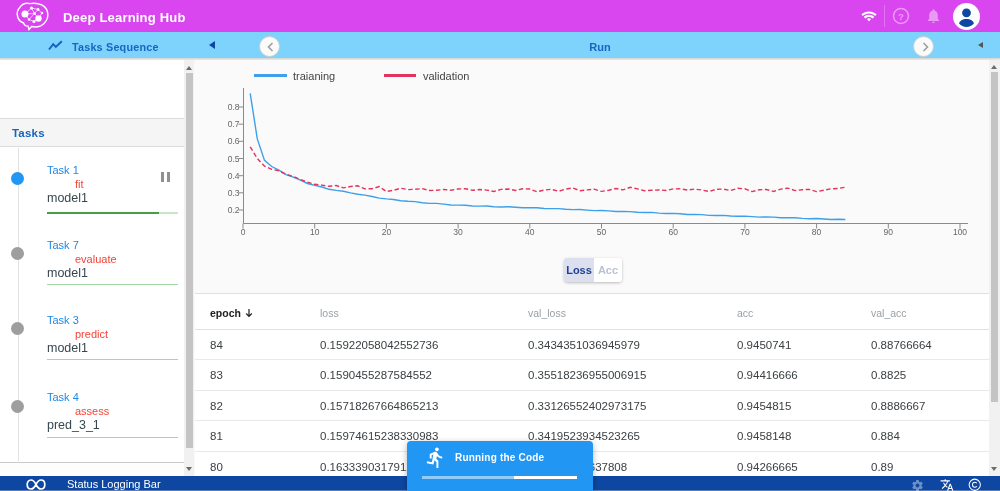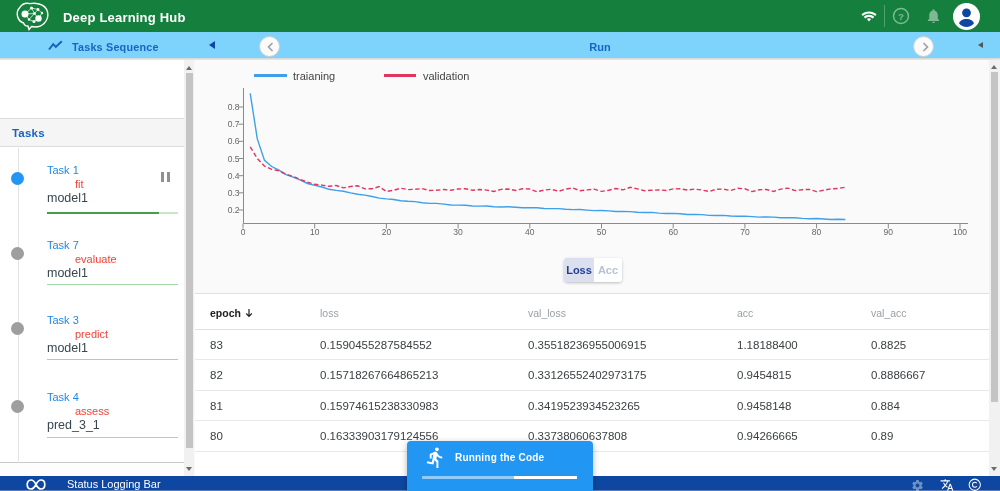--- a/index.html
+++ b/index.html
@@ -1,21 +1,21 @@
 <!DOCTYPE html>
 <html><head>
 <meta charset="utf-8">
 <style>
 * { margin:0; padding:0; box-sizing:border-box; }
 html,body { width:1000px; height:491px; overflow:hidden; font-family:"Liberation Sans", sans-serif; background:#fafafa; }
 #page { position:relative; width:1000px; height:491px; overflow:hidden; }
 .abs { position:absolute; }
 
 
-#topbar { position:absolute; left:0; top:0; width:1000px; height:32px; background:#15803d; }
+#topbar { position:absolute; left:0; top:0; width:1000px; height:32px; background:#d946ef; }
 #topbar .title { position:absolute; left:63px; top:9.5px; color:#fff; font-size:13px; font-weight:bold; letter-spacing:0.2px; }
 .tb-divider { position:absolute; left:884px; top:5px; width:1px; height:22px; background:rgba(255,255,255,0.25); }
 
 
 #toolbar { position:absolute; left:0; top:32px; width:1000px; height:27px; background:#7dd3fc; border-bottom:1px solid #d8d8d8; box-shadow:0 1px 2px rgba(0,0,0,0.12); }
 #toolbar .ts { position:absolute; left:72px; top:8.5px; font-size:10.8px; color:#1865c2; font-weight:bold; letter-spacing:0.2px;}
 #toolbar .run { position:absolute; left:560px; width:80px; text-align:center; top:8.5px; font-size:11px; color:#1865c2; font-weight:bold;}
 .tri-left { width:0; height:0; border-top:4.5px solid transparent; border-bottom:4.5px solid transparent; border-right:6px solid #0d47a1; }
 .circle-btn { position:absolute; width:21px; height:21px; border-radius:50%; border:1px solid #cccccc; background:#fbfbfb; }
 .circle-btn svg { position:absolute; left:4.5px; top:4.5px; }
@@ -259,24 +259,31 @@
     <div class="trow" id="thead">
       <span class="c0">epoch <svg width="10" height="10" viewBox="0 0 10 10" style="vertical-align:-1px">
             <path d="M5,1 L5,8 M2.2,5.5 L5,8.3 L7.8,5.5" fill="none" stroke="#202124" stroke-width="1.2"></path>
           </svg></span>
       <span class="c1">loss</span>
         <span class="c2">val_loss</span>
         <span class="c3">acc</span>
         <span class="c4">val_acc</span>
     </div>
     <div class="trow drow">
+        <span class="c0">84</span>
+        <span class="c1">0.15922058042552736</span>
+        <span class="c2">0.3434351036945979</span>
+        <span class="c3">0.9450741</span>
+        <span class="c4">0.88766664</span>
+      </div>
+    <div class="trow drow">
         <span class="c0">83</span>
         <span class="c1">0.1590455287584552</span>
         <span class="c2">0.35518236955006915</span>
-        <span class="c3">1.18188400</span>
+        <span class="c3">0.94416666</span>
         <span class="c4">0.8825</span>
       </div>
     <div class="trow drow">
         <span class="c0">82</span>
         <span class="c1">0.15718267664865213</span>
         <span class="c2">0.33126552402973175</span>
         <span class="c3">0.9454815</span>
         <span class="c4">0.8886667</span>
       </div>
     <div class="trow drow">

